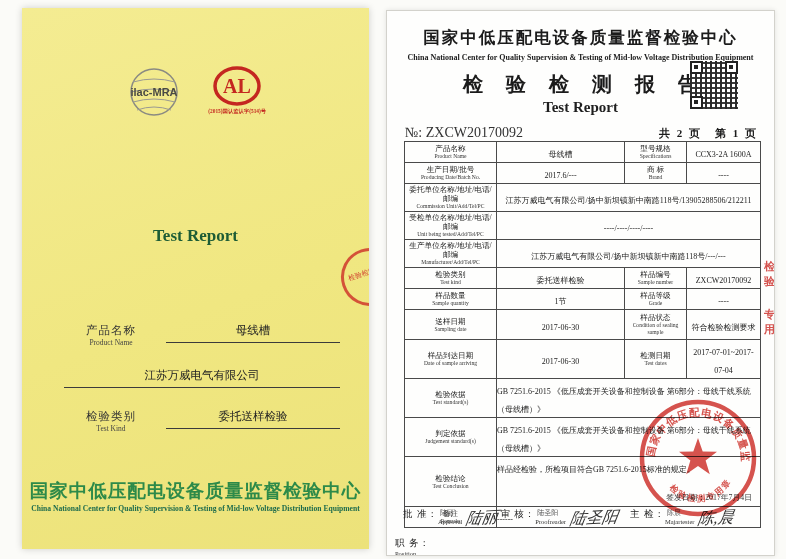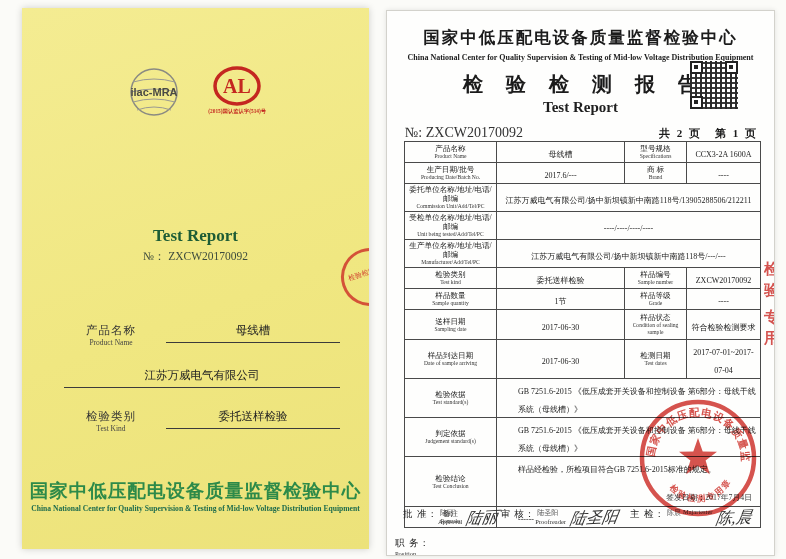--- a/index.html
+++ b/index.html
@@ -68,35 +68,35 @@
 
   .rp-meta { position:absolute; top:114px; left:18px; right:16px; display:flex; justify-content:space-between; align-items:flex-end; }
   .rp-no { font-size:14px; color:#333; }
   .rp-pages { font-size:11px; font-weight:bold; letter-spacing:2px; color:#1b1b1b; }
 
   table.rt { position:absolute; top:130px; left:17px; border-collapse:collapse; table-layout:fixed; width:356px; }
   .rt td { border:1px solid #4a4a4a; vertical-align:middle; text-align:center; padding:1px 2px; overflow:hidden; }
   .rt .lab-cn { display:block; font-size:7.6px; color:#222; line-height:1.2; }
   .rt .lab-en { display:block; font-size:5.9px; color:#333; line-height:1.15; transform:scale(.95); }
   .rt .val { font-size:8px; color:#222; line-height:1.25; }
-  .rt .val-left { text-align:left; padding-left:21px; }
+  .rt .val-left { text-align:left; padding-left:0; }
   .rt .h-std { height:36px; } .rt .h-con { height:50px; } .rt .h-state { height:30px; }
   .conclusion-cell { position:relative; }
   .issue-date { position:absolute; right:8px; bottom:3px; font-size:7.8px; color:#3a3a3a; }
 
   .sign-row { position:absolute; left:16px; right:10px; top:497px; display:flex; align-items:flex-start; }
   .sg-lab-cn { font-size:9.5px; color:#222; letter-spacing:1px; }
   .sg-lab-en { font-size:6.5px; color:#333; }
   .sg-printed { font-size:7px; color:#555; margin:0 2px; }
   .sg-script { font-style:italic; font-size:16px; color:#333; transform:rotate(-3deg) skewX(-12deg); white-space:nowrap; margin:0 2px; }
   .position-row { position:absolute; left:8px; top:526px; display:flex; align-items:flex-start;justify-content:center; }
   .position-val { font-size:9.5px; color:#222; margin-left:14px;margin-top:44px; }
 
   .big-stamp { position:absolute; left:250px; top:386px; width:122px; height:122px; opacity:.82; mix-blend-mode:multiply; pointer-events:none; }
-  .edge-frag { position:absolute; right:0px; width:10px; overflow:hidden; color:rgba(200,35,30,.78); font-size:15px; font-weight:bold; line-height:1.4; pointer-events:none; }
+  .edge-frag { position:absolute; right:0px; width:10px; overflow:hidden; color:rgba(200,35,30,.78); font-size:11px; font-weight:bold; line-height:1.4; pointer-events:none; }
   .ef1 { top:248px; } .ef2 { top:296px; }
 </style>
 </head>
 <body>
 
 <div class="canvas">
 
   <div class="cover">
 
     <div class="logo-row">
@@ -110,21 +110,20 @@
       <div class="logo">
         <svg width="50" height="40" viewBox="0 0 50 40">
           <ellipse cx="25" cy="20" rx="22" ry="18" fill="none" stroke="#c42720" stroke-width="3.5"></ellipse>
           <text x="25" y="27" text-anchor="middle" font-size="20" font-weight="bold" fill="#c42720" font-family="Liberation Serif,serif">AL</text>
         </svg>
         <span class="logo-sub cal-sub">(2015)国认监认字(514)号</span>
       </div>
     </div>
 
     <div class="cover-title-en">Test Report</div>
-    <div class="cover-no">№： ZXCW20170092</div>
 
     <div class="cover-fields">
       <div class="cfield">
         <div class="cfield-label">
           <div class="cfield-cn">产品名称</div>
           <div class="cfield-en">Product Name</div>
         </div>
         <div class="cfield-val">母线槽</div>
       </div>
       <div class="cfield">
@@ -307,21 +306,21 @@
       <span class="sg-script">陆丽</span>
 
       <span class="sg-lab-cn" style="margin-left:0;">审 核：</span>
       <span style="display:flex;flex-direction:column;margin-right:2px;">
         <span class="sg-printed">陆圣阳</span>
         <span class="sg-lab-en">Proofreader</span>
       </span>
       <span class="sg-script">陆圣阳</span>
 
       <span class="sg-lab-cn" style="margin-left:10px;">主 检：</span>
-      <span style="display:flex;flex-direction:row;margin-right:2px;">
+      <span style="display:flex;flex-direction:column;margin-right:2px;">
         <span class="sg-printed">陈晨</span>
         <span class="sg-lab-en">Majartester</span>
       </span>
       <span class="sg-script">陈,晨</span>
     </div>
 
     <div class="position-row">
       <span style="display:flex;flex-direction:column;">
         <span class="sg-lab-cn">职 务：</span>
         <span class="sg-lab-en">Position</span>

